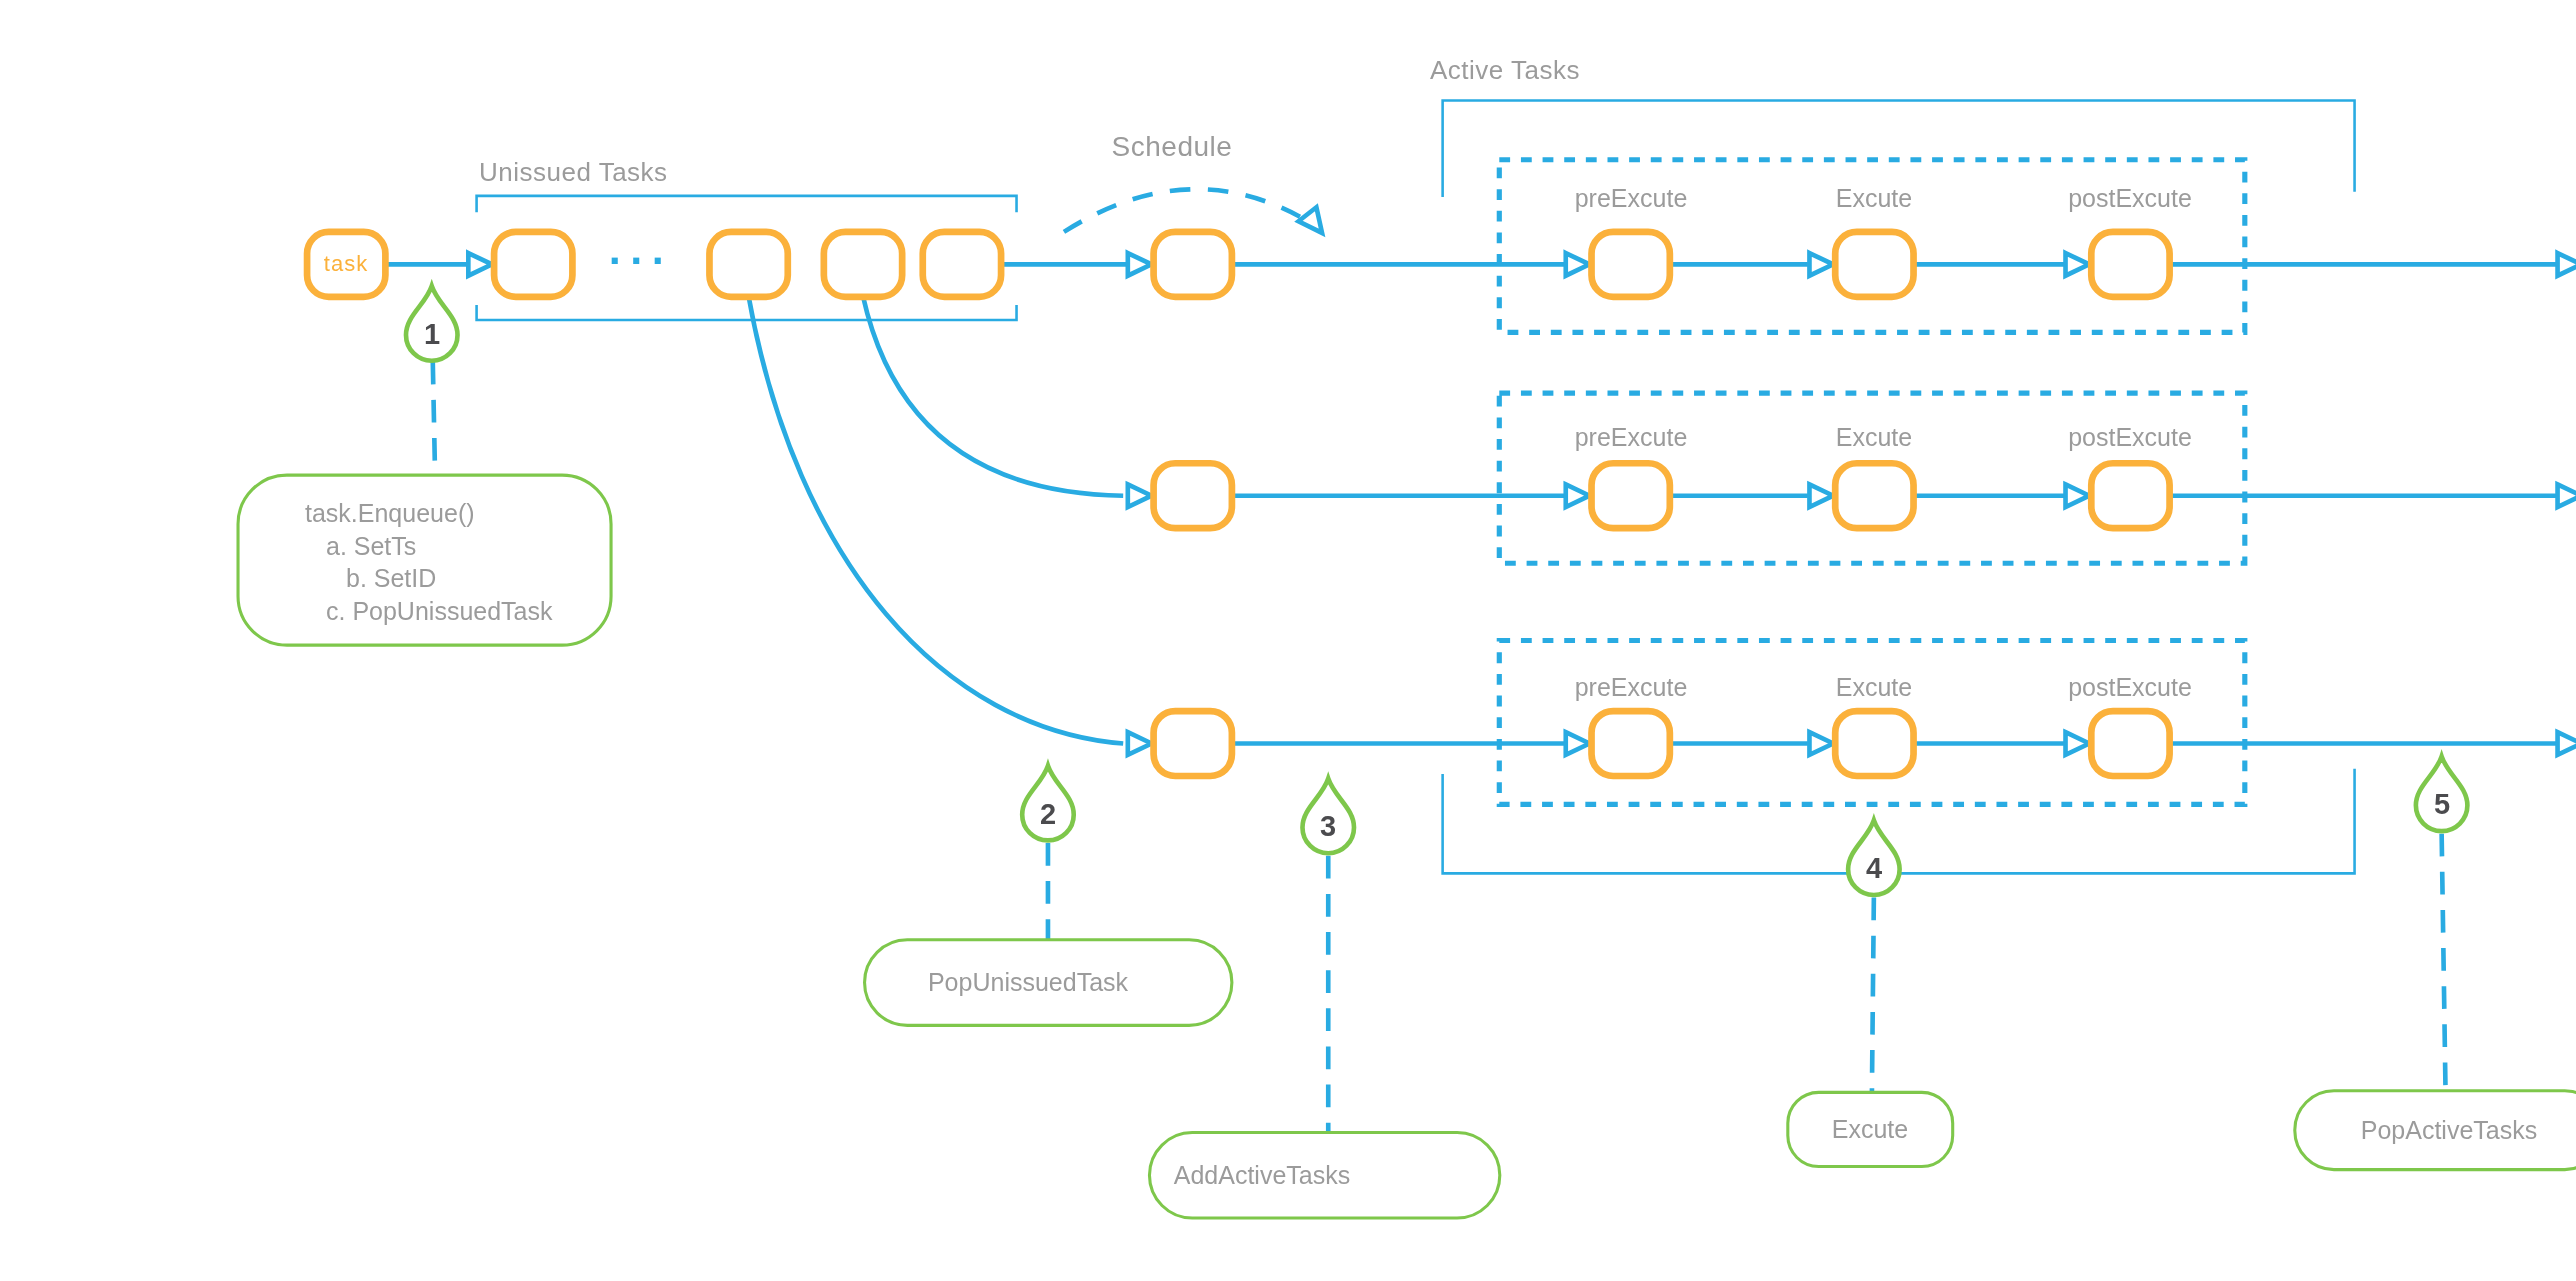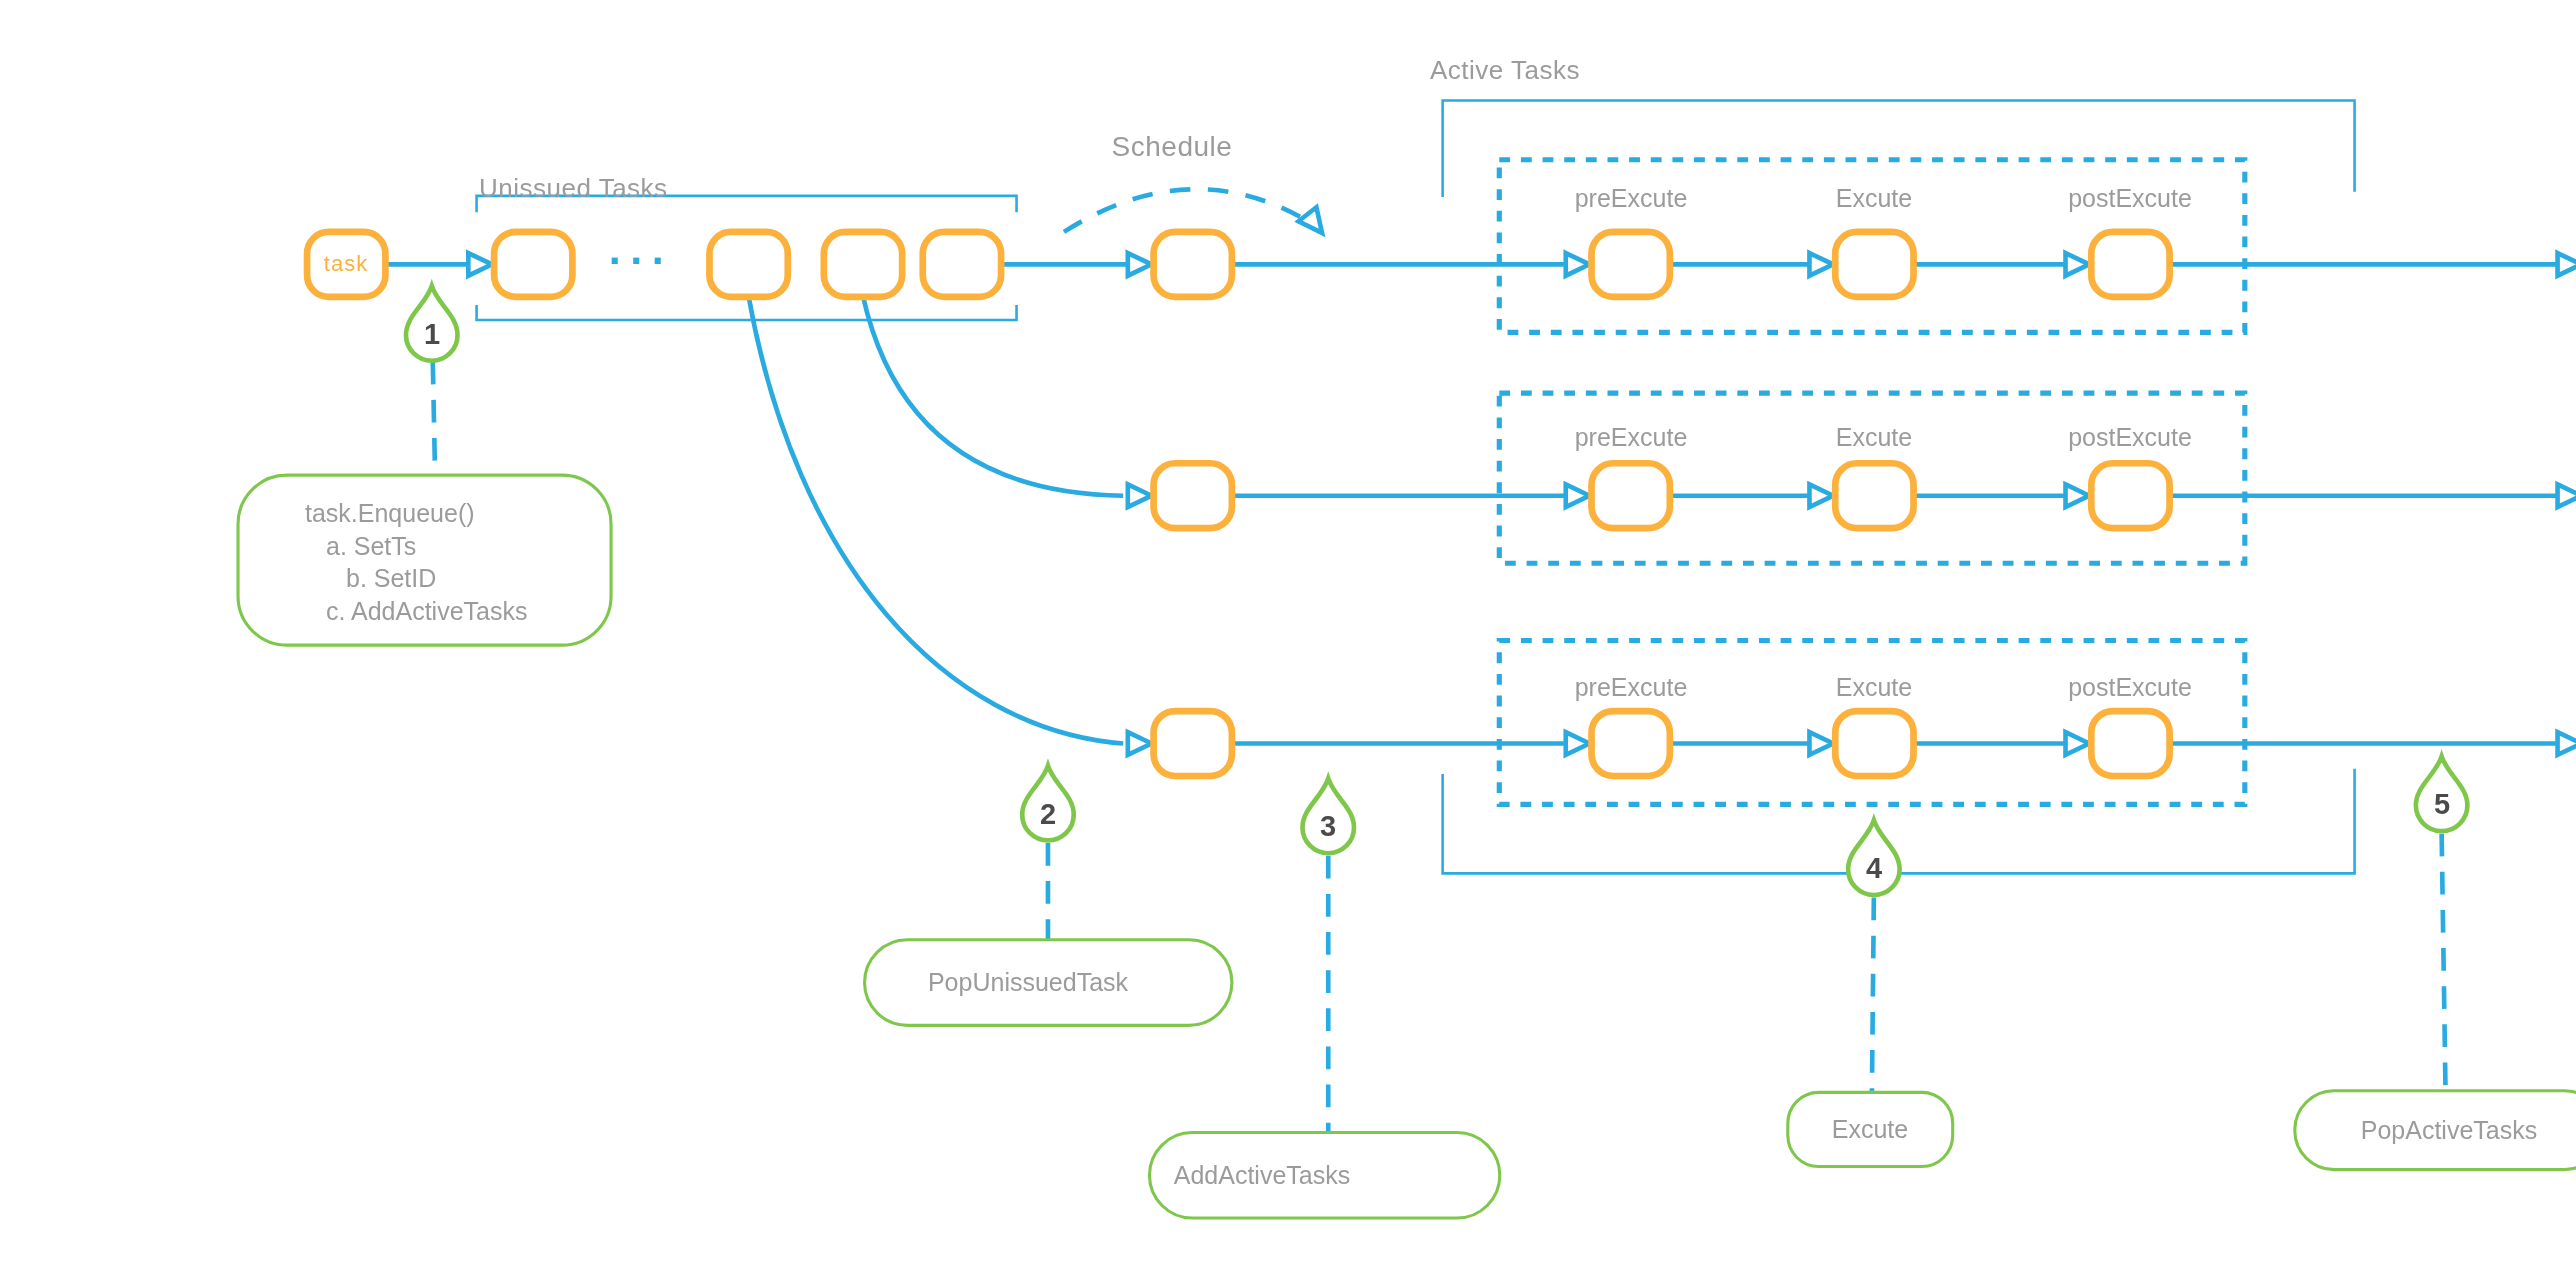--- a/index.html
+++ b/index.html
@@ -123,21 +123,21 @@
   <rect class="gbox" x="3470" y="2120" width="320" height="144" rx="60"></rect>
   <rect class="gbox" x="4454" y="2117" width="600" height="153" rx="76"></rect>
 
   <use href="#pinshape" class="pin" transform="translate(838,555)"></use>
   <use href="#pinshape" class="pin" transform="translate(2034,1486)"></use>
   <use href="#pinshape" class="pin" transform="translate(2578,1511)"></use>
   <use href="#pinshape" class="pin" transform="translate(3637,1592)"></use>
   <use href="#pinshape" class="pin" transform="translate(4739,1468)"></use>
 </svg>
 
-<div class="lbl title" style="left:479px;top:159px;margin-top:16px;">Unissued Tasks</div>
+<div class="lbl title" style="left:479px;top:159px;">Unissued Tasks</div>
 
 <div class="lbl title hctr" style="left:1172px;top:133px;font-size:28px;">Schedule</div>
 
 <div class="lbl title" style="left:1430px;top:57px;">Active Tasks</div>
 
 <div class="lbl task-lbl ctr" style="left:346px;top:264px;text-align:center;">task</div>
 
 <div class="lbl dots ctr" style="left:641px;top:260px;">···</div>
 
 <div class="lbl stage-lbl ctr" style="left:1631px;top:198px;">preExcute</div>
@@ -154,21 +154,21 @@
 
 <div class="lbl num ctr" style="left:432px;top:334px;">1</div>
 <div class="lbl num ctr" style="left:1048px;top:814px;">2</div>
 <div class="lbl num ctr" style="left:1328px;top:826px;">3</div>
 <div class="lbl num ctr" style="left:1874px;top:868px;">4</div>
 <div class="lbl num ctr" style="left:2442px;top:804px;">5</div>
 
 <div class="lbl box-lbl vctr" style="left:305px;top:513px;">task.Enqueue()</div>
 <div class="lbl box-lbl vctr" style="left:326px;top:546px;">a. SetTs</div>
 <div class="lbl box-lbl vctr" style="left:326px;top:578px;margin-left:20px;">b. SetID</div>
-<div class="lbl box-lbl vctr" style="left:326px;top:611px;">c. AddActiveTasks</div>
+<div class="lbl box-lbl vctr" style="left:326px;top:611px;">c. PopUnissuedTask</div>
 
 <div class="lbl box-lbl ctr" style="left:1028px;top:982px;">PopUnissuedTask</div>
 <div class="lbl box-lbl ctr" style="left:1262px;top:1175px;">AddActiveTasks</div>
 <div class="lbl box-lbl ctr" style="left:1870px;top:1129px;">Excute</div>
 <div class="lbl box-lbl ctr" style="left:2449px;top:1130px;">PopActiveTasks</div>
 
 </div>
 
 
 </body></html>

